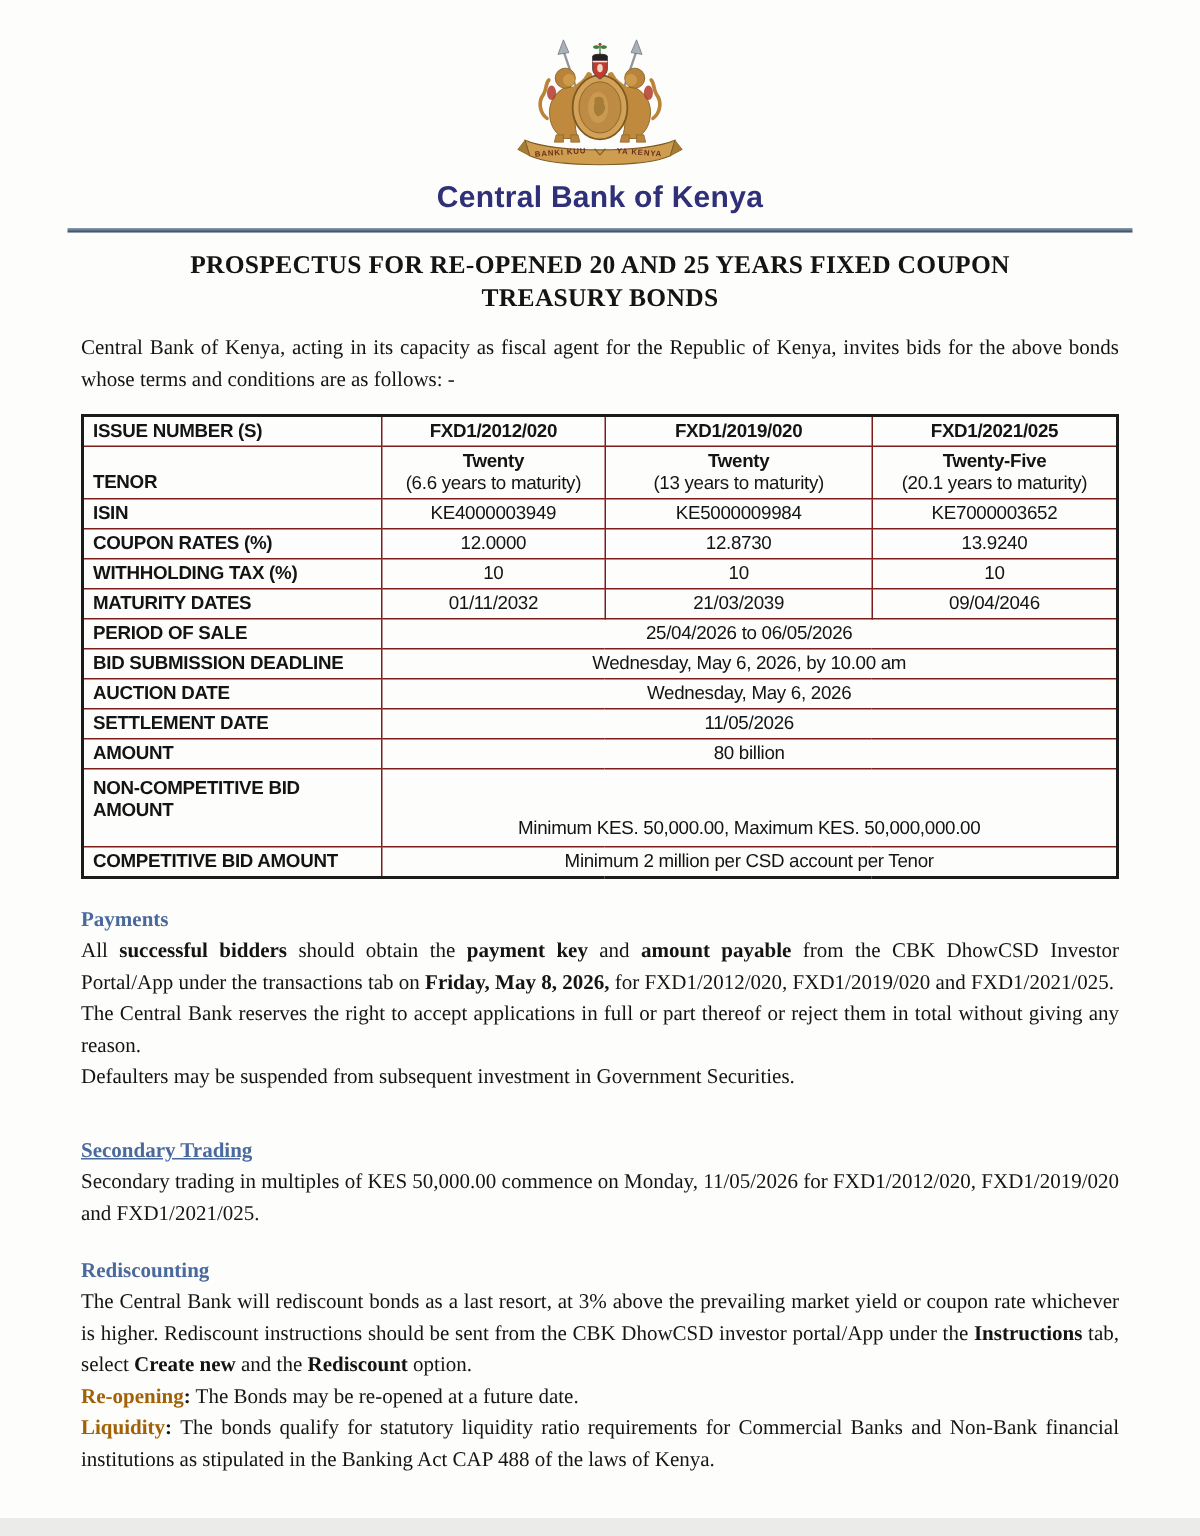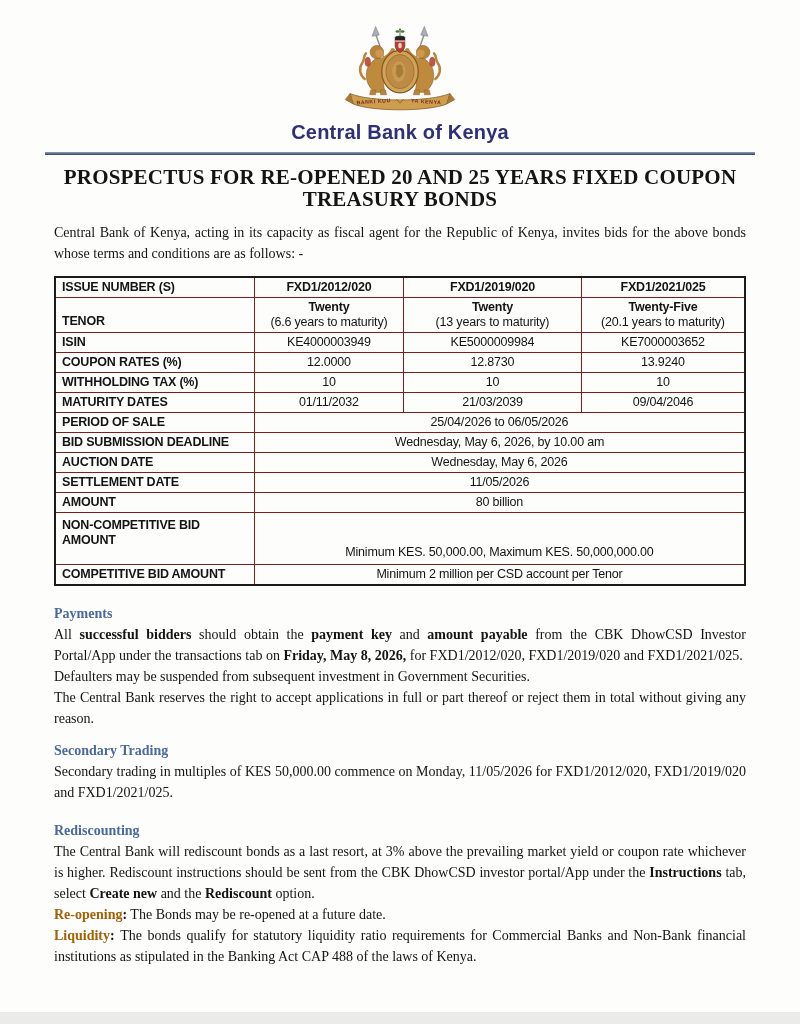--- a/index.html
+++ b/index.html
@@ -10,21 +10,21 @@
   .page{padding:24px 54px 0 54px;}
   
   .logo-wrap{text-align:center;line-height:0;}
   svg.coa{width:134px;height:94px;}
   .org-name{
     font-family:"Liberation Sans",sans-serif;font-weight:700;font-size:20px;
     color:#2f3077;text-align:center;margin-top:3px;letter-spacing:.2px;line-height:22px;
   }
   .rule{height:3px;background:linear-gradient(#8ea2b8,#33425b);margin:9px -9px 0 -9px;border:0;}
   
-  .doc-title{margin-top:11px;text-align:center;font-weight:700;font-size:21px;line-height:22px;letter-spacing:.2px;}
+  .doc-title{margin-top:11px;text-align:center;font-weight:700;font-size:17px;line-height:22px;letter-spacing:.2px;}
   .intro{margin:13px 0 0 0;font-size:14px;line-height:20.5px;text-align:justify;}
   
   table.bond{
     width:100%;border-collapse:collapse;margin-top:12px;
     font-family:"Liberation Sans",sans-serif;font-size:12.5px;letter-spacing:-.2px;
     border:2px solid #1b1b1b;
   }
   table.bond td{border:1px solid #7f1d1d;padding:2px 6px;vertical-align:middle;line-height:15px;}
   td.lbl{font-weight:700;}
   td.val{text-align:center;}
@@ -33,21 +33,21 @@
   tr.tenor td{padding-top:2px;padding-bottom:2px;}
   tr.tenor td.lbl{vertical-align:bottom;padding-bottom:3px;}
   .tenor-main{font-weight:700;text-align:center;}
   .tenor-sub{font-weight:400;text-align:center;}
   tr.noncomp td.lbl{vertical-align:top;padding-top:5px;height:44px;}
   tr.noncomp td.spanv{vertical-align:bottom;padding-bottom:4px;}
   
   .sec-h{color:#4a699c;font-weight:700;font-size:14px;line-height:20px;margin:16px 0 0 0;}
   p.body{font-size:14px;line-height:21px;text-align:justify;margin:0;}
   .mt1{margin-top:1px;}.mt14{margin-top:14px;}.mt15{margin-top:15px;}
-  .mt18{margin-top:18px;}.mt19{margin-top:12px;}.mt20{margin-top:20px;}
+  .mt18{margin-top:18px;}.mt19{margin-top:29px;text-decoration:underline;}.mt20{margin-top:20px;}
   .b{font-weight:700;}
   .inline-h{color:#a16207;font-weight:700;}
   .bottom-strip{position:absolute;left:0;bottom:0;width:800px;height:12px;background:#ebebea;}
 </style>
 </head>
 <body>
 
 <div class="page">
 
   <div class="logo-wrap">
@@ -195,22 +195,22 @@
     </tr>
     <tr>
       <td class="lbl">COMPETITIVE BID AMOUNT</td>
       <td class="spanv" colspan="3">Minimum 2 million per CSD account per Tenor</td>
     </tr>
   </tbody>
     </table>
 
   <h3 class="sec-h mt18">Payments</h3>
   <p class="body mt1"><span>All </span><span class="b">successful bidders</span><span> should obtain the </span><span class="b">payment key</span><span> and </span><span class="b">amount payable</span><span> from the CBK DhowCSD Investor Portal/App under the transactions tab on </span><span class="b">Friday, May 8, 2026,</span><span> for FXD1/2012/020, FXD1/2019/020 and FXD1/2021/025.</span></p>
+  <p class="body mt14">The Central Bank reserves the right to accept applications in full or part thereof or reject them in total without giving any reason.</p>
   <p class="body mt15">Defaulters may be suspended from subsequent investment in Government Securities.</p>
-  <p class="body mt14">The Central Bank reserves the right to accept applications in full or part thereof or reject them in total without giving any reason.</p>
 
   <h3 class="sec-h mt19">Secondary Trading</h3>
   <p class="body mt1">Secondary trading in multiples of KES 50,000.00 commence on Monday, 11/05/2026 for FXD1/2012/020, FXD1/2019/020 and FXD1/2021/025.</p>
 
   <h3 class="sec-h mt18">Rediscounting</h3>
   <p class="body mt1"><span>The Central Bank will rediscount bonds as a last resort, at 3% above the prevailing market yield or coupon rate whichever is higher. Rediscount instructions should be sent from the CBK DhowCSD investor portal/App under the </span><span class="b">Instructions</span><span> tab, select </span><span class="b">Create new</span><span> and the </span><span class="b">Rediscount</span><span> option.</span></p>
 
   <p class="body mt15"><span class="inline-h">Re-opening</span><span class="b">:</span><span> The Bonds may be re-opened at a future date.</span></p>
 
   <p class="body mt20"><span class="inline-h">Liquidity</span><span class="b">: </span><span>The bonds qualify for statutory liquidity ratio requirements for Commercial Banks and Non-Bank financial institutions as stipulated in the Banking Act CAP 488 of the laws of Kenya.</span></p>

